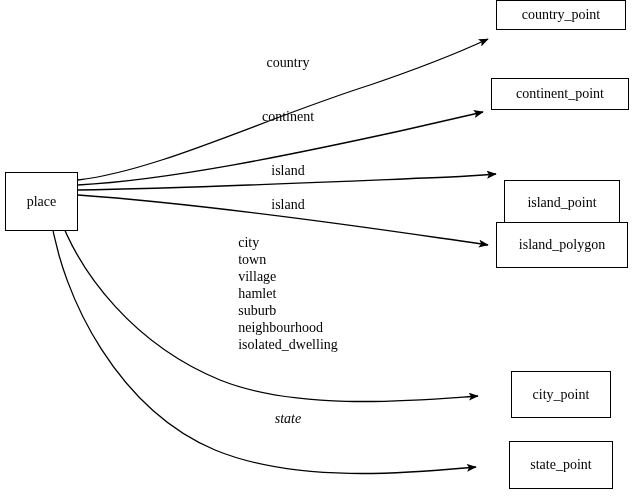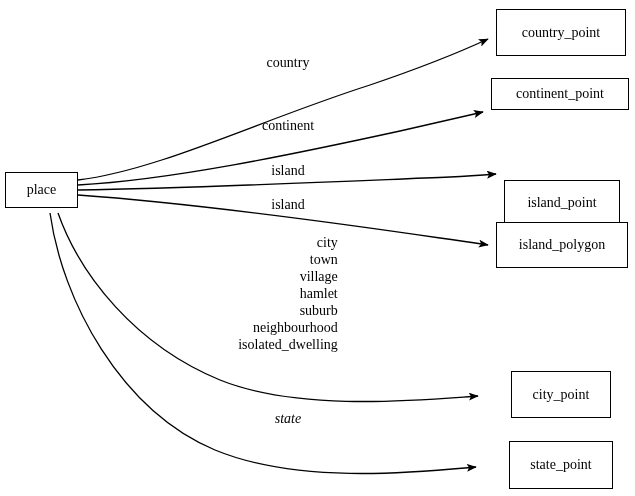--- a/index.html
+++ b/index.html
@@ -33,21 +33,21 @@
     color: #000000;
     font-size: 14px;
     line-height: 1;
     white-space: nowrap;
   }
   .edge-label {
     position: absolute;
     color: #000000;
     font-size: 14px;
     line-height: 17px;
-    text-align: right;
+    text-align: left;
     white-space: pre;
     transform: translateX(-50%);
   }
 </style>
 </head>
 <body>
 
 <div id="canvas">
 
   <svg id="edge-layer" viewBox="0 0 635 496" xmlns="http://www.w3.org/2000/svg">
@@ -61,35 +61,35 @@
         <path d="M 78,185 C 170,180 290,155 400,131 C 440,122 465,116 483,112" fill="none" stroke="#000000" stroke-width="1.3" marker-end="url(#arrowhead)"></path>
         <path d="M 78,190 C 200,188 350,181 450,177 C 470,176 483,175 496,174" fill="none" stroke="#000000" stroke-width="1.3" marker-end="url(#arrowhead)"></path>
         <path d="M 78,195 C 190,203 330,222 440,238 C 462,241 475,243 488,245" fill="none" stroke="#000000" stroke-width="1.3" marker-end="url(#arrowhead)"></path>
         <path d="M 58,213 C 80,275 135,345 220,380 C 300,412 420,400 478,396" fill="none" stroke="#000000" stroke-width="1.3" marker-end="url(#arrowhead)"></path>
         <path d="M 50,213 C 62,300 120,410 215,450 C 300,485 420,472 476,467" fill="none" stroke="#000000" stroke-width="1.3" marker-end="url(#arrowhead)"></path>
       </g>
   </svg>
 
   <div id="labels-layer">
       <div class="edge-label" style="left: 288px; top: 54px;">country</div>
-      <div class="edge-label" style="left: 288px; top: 117px;">continent</div>
+      <div class="edge-label" style="left: 288px; top: 108px;">continent</div>
       <div class="edge-label" style="left: 288px; top: 162px;">island</div>
       <div class="edge-label" style="left: 288px; top: 196px;">island</div>
       <div class="edge-label" style="left: 288px; top: 234px;">city
 town
 village
 hamlet
 suburb
 neighbourhood
 isolated_dwelling</div>
       <div class="edge-label" style="left: 288px; top: 410px; font-style: italic;">state</div>
     </div>
   <div id="nodes-layer">
-      <div class="node" style="left: 5px; top: 172px; width: 73px; height: 36px;">place</div>
-      <div class="node" style="left: 496px; top: 9px; width: 130px; height: 47px;">country_point</div>
+      <div class="node" style="left: 5px; top: 172px; width: 73px; height: 59px;">place</div>
+      <div class="node" style="left: 496px; top: 0; width: 130px; height: 30px;">country_point</div>
       <div class="node" style="left: 491px; top: 78px; width: 138px; height: 32px;">continent_point</div>
       <div class="node" style="left: 504px; top: 151px; width: 116px; height: 46px; margin-top: 29px;">island_point</div>
       <div class="node" style="left: 496px; top: 222px; width: 132px; height: 46px;">island_polygon</div>
       <div class="node" style="left: 511px; top: 371px; width: 100px; height: 47px; text-align: right;">city_point</div>
       <div class="node" style="left: 509px; top: 441px; width: 104px; height: 48px;">state_point</div>
     </div>
 
 </div>
 
 </body></html>

